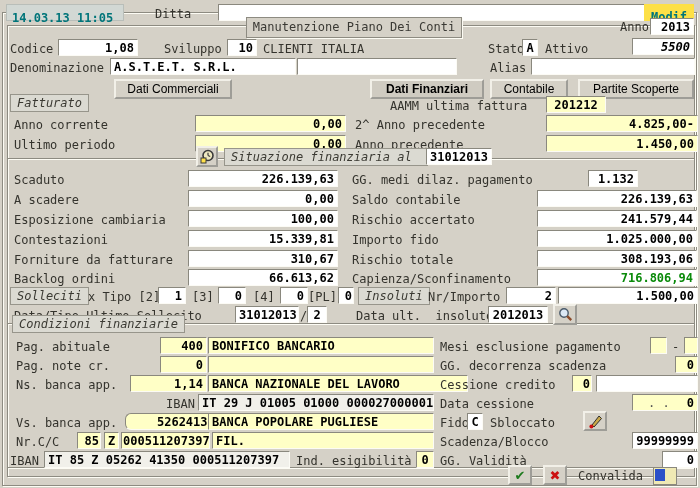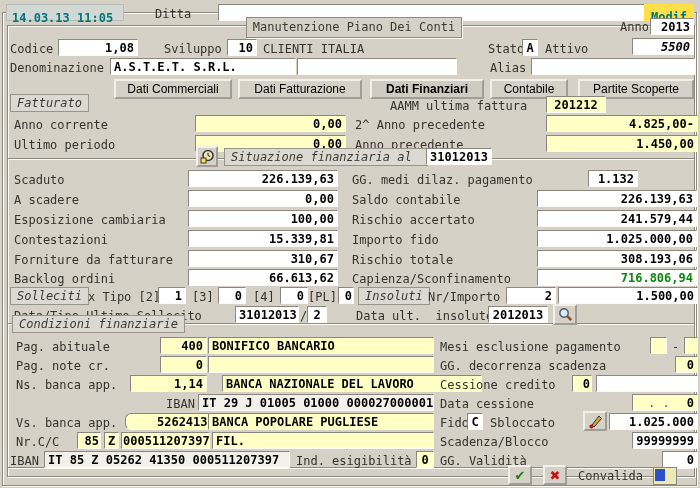--- a/index.html
+++ b/index.html
@@ -64,21 +64,20 @@
   <div class="lbl" style="left:545px;top:42px;">Attivo</div>
   <div class="fld fr" style="left:632px;top:38px;width:62px;font-style:italic;">5500</div>
 
   <div class="lbl" style="left:10px;top:61px;">Denominazione</div>
   <div class="fld" style="left:110px;top:58px;width:186px;">A.S.T.E.T. S.R.L.</div>
   <div class="fld" style="left:297px;top:58px;width:160px;"></div>
   <div class="lbl" style="left:490px;top:61px;">Alias</div>
   <div class="fld" style="left:531px;top:58px;width:164px;"></div>
 
   <div class="btn tab" style="left:114px;top:79px;width:118px;height:20px;">Dati Commerciali</div>
-  <div class="btn tab" style="left:238px;top:79px;width:124px;height:20px;">Dati Fatturazione</div>
   <div class="btn tab active" style="left:370px;top:79px;width:114px;height:20px;">Dati Finanziari</div>
   <div class="btn tab" style="left:490px;top:79px;width:78px;height:20px;">Contabile</div>
   <div class="btn tab" style="left:578px;top:79px;width:116px;height:20px;">Partite Scoperte</div>
 
   <div class="sect" style="left:10px;top:94px;">Fatturato</div>
   <div class="lbl" style="left:390px;top:99px;">AAMM ultima fattura</div>
   <div class="fld y fc" style="left:546px;top:96px;width:60px;">201212</div>
 
   <div class="lbl" style="left:14px;top:118px;">Anno corrente</div>
   <div class="fld y fr" style="left:195px;top:115px;width:151px;">0,00</div>
@@ -165,21 +164,21 @@
   <div class="fld y" style="left:684px;top:337px;width:14px;"></div>
 
   <div class="lbl" style="left:16px;top:359px;">Pag. note cr.</div>
   <div class="fld y fr" style="left:160px;top:356px;width:47px;">0</div>
   <div class="fld y" style="left:208px;top:356px;width:226px;"></div>
   <div class="lbl" style="left:440px;top:359px;">GG. decorrenza scadenza</div>
   <div class="fld y fr" style="left:675px;top:356px;width:23px;">0</div>
 
   <div class="lbl" style="left:16px;top:378px;">Ns. banca app.</div>
   <div class="fld y fr" style="left:130px;top:375px;width:77px;">1,14</div>
-  <div class="fld y" style="left:222px;top:375px;width:260px;">BANCA NAZIONALE DEL LAVORO</div>
+  <div class="fld y" style="left:208px;top:375px;width:260px;">BANCA NAZIONALE DEL LAVORO</div>
   <div class="lbl" style="left:440px;top:378px;">Cessione credito</div>
   <div class="fld y fr tight" style="left:572px;top:375px;width:20px;">0</div>
   <div class="fld" style="left:596px;top:375px;width:102px;"></div>
 
   <div class="lbl" style="left:166px;top:397px;">IBAN</div>
   <div class="fld gy" style="left:198px;top:394px;width:236px;">IT 29 J 01005 01000 000027000001</div>
   <div class="lbl" style="left:440px;top:397px;">Data cessione</div>
   <div class="fld y" style="left:632px;top:394px;width:66px;display:flex;justify-content:space-between;">
     <span class="dots" style="margin-left:12px;">. .</span>
     <span>0</span>
@@ -190,21 +189,20 @@
   <div class="fld y" style="left:208px;top:413px;width:226px;">BANCA POPOLARE PUGLIESE</div>
   <div class="lbl" style="left:440px;top:416px;">Fido</div>
   <div class="fld fc tight" style="left:467px;top:413px;width:16px;">C</div>
   <div class="lbl" style="left:490px;top:416px;">Sbloccato</div>
   <div class="btn" style="left:583px;top:411px;width:24px;height:20px;">
     <svg width="15" height="15" viewBox="0 0 15 15">
       <polygon points="4,11 11,2 13.5,4.5 6,13" fill="#caa94a" stroke="#2f2f2f" stroke-width="1"></polygon>
       <circle cx="3.4" cy="12.4" r="2" fill="#cc1111"></circle>
     </svg>
   </div>
-  <div class="fld fr" style="left:609px;top:413px;width:89px;">1.025.000</div>
 
   <div class="lbl" style="left:16px;top:435px;">Nr.C/C</div>
   <div class="fld y fr tight" style="left:77px;top:432px;width:24px;">85</div>
   <div class="fld y fc tight" style="left:104px;top:432px;width:15px;">Z</div>
   <div class="fld y tight" style="left:121px;top:432px;width:89px;">000511207397</div>
   <div class="fld y" style="left:212px;top:432px;width:222px;">FIL.</div>
   <div class="lbl" style="left:440px;top:435px;">Scadenza/Blocco</div>
   <div class="fld fr" style="left:632px;top:432px;width:66px;">99999999</div>
 
   <div class="lbl" style="left:10px;top:454px;">IBAN</div>

